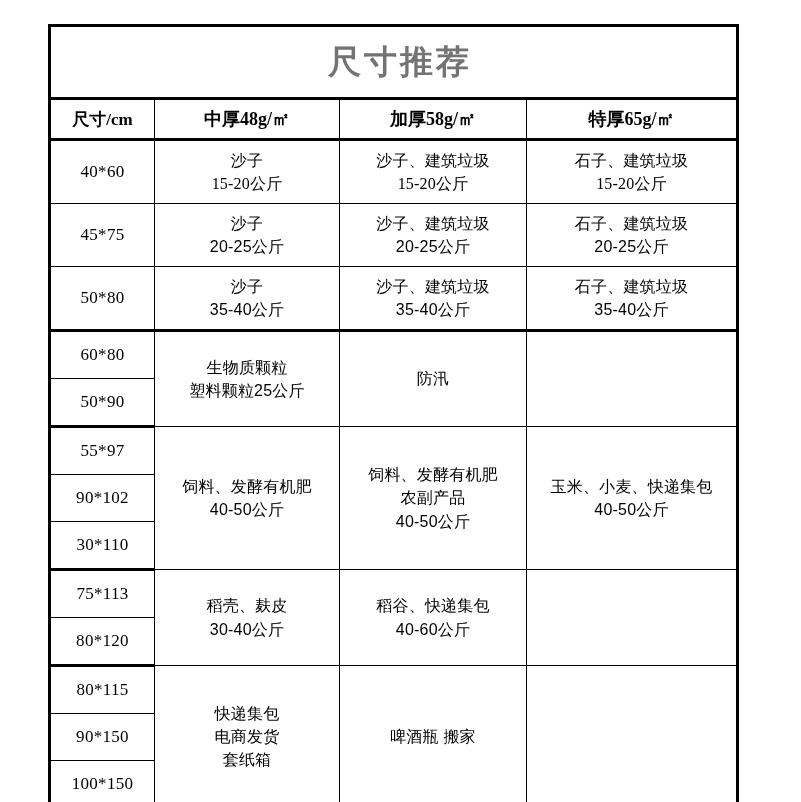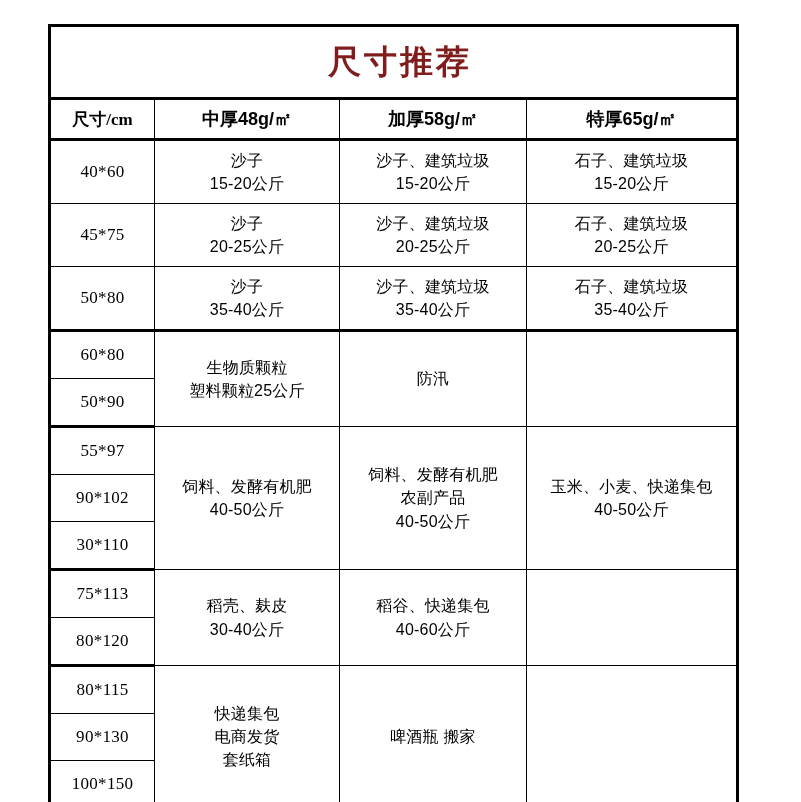--- a/index.html
+++ b/index.html
@@ -55,21 +55,21 @@
     border-right: none !important;
     border-top: none !important;
     border-bottom: 1px solid #000 !important;
   }
   .title-text {
     font-family: "Liberation Serif", "DejaVu Serif", serif;
     font-size: 33px;
     font-weight: 700;
     letter-spacing: 3px;
     line-height: 1.1;
-    color: #7f1d1d;
+    color: #737373;
     margin-left: 13px;
   }
 
   
   .hdr-row td {
     height: 38px;
   }
   .hdr-size {
     font-family: "Liberation Serif", "DejaVu Serif", serif;
     font-size: 17px;
@@ -99,20 +99,21 @@
   }
   .content-cell .ln { display: block; white-space: pre; }
 
   
   .r-tall td { height: 62px; }
   .r-std  td { height: 46px; }
 
   
   .grp-top > td {
     border-top: 3px solid #000 !important;
+    font-family: Liberation Serif, serif;
   }
   .grp-bot > td {
     border-bottom: 3px solid #000 !important;
   }
 </style>
 </head>
 <body>
 
 <div id="page">
 
@@ -252,21 +253,21 @@
           <span class="ln">套纸箱</span>
         </td>
         <td class="content-cell" rowspan="3">
           <span class="ln">啤酒瓶 搬家</span>
         </td>
         <td class="content-cell" rowspan="3">
           <span class="ln"></span>
         </td>
       </tr>
       <tr class="r-std">
-        <td class="size-cell">90*130</td>
+        <td class="size-cell">90*150</td>
       </tr>
       <tr class="r-std">
         <td class="size-cell">100*150</td>
       </tr>
 
     </tbody>
   </table>
 
 </div>
 

